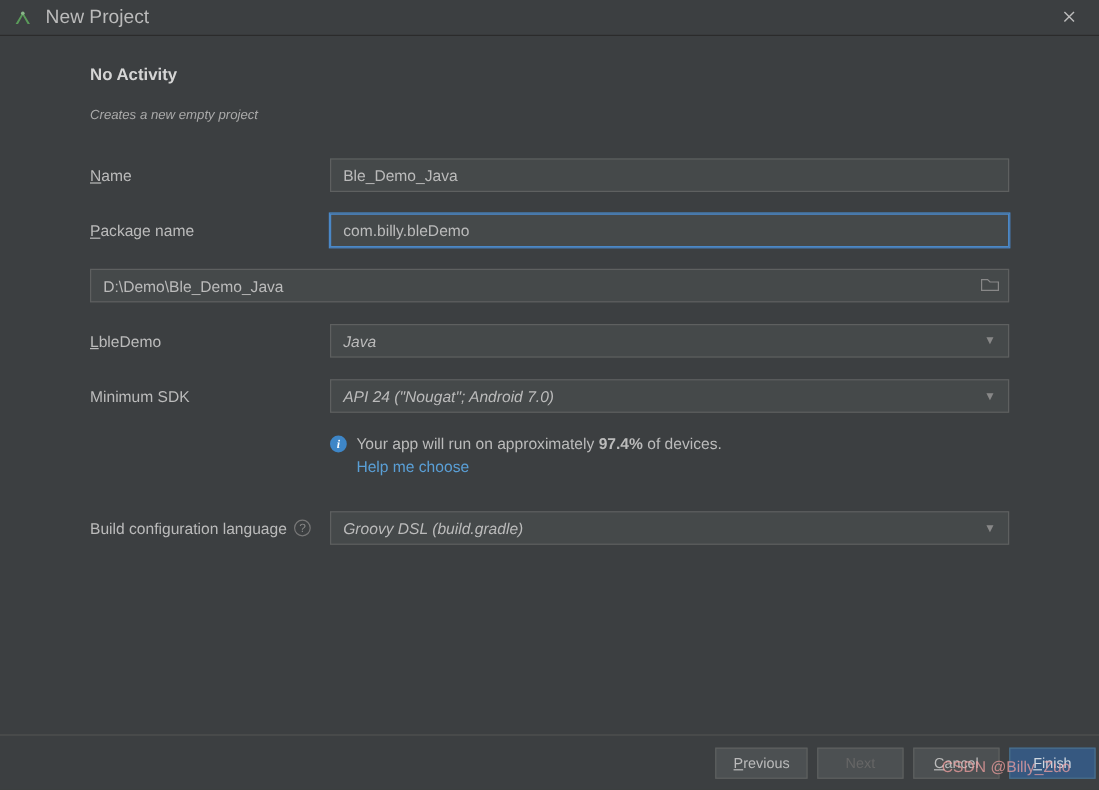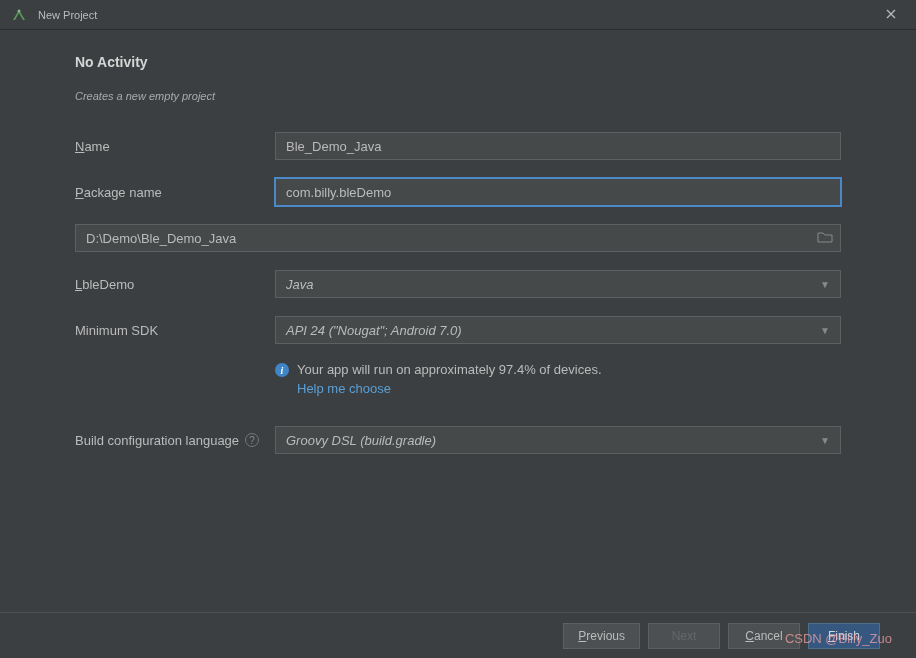--- a/index.html
+++ b/index.html
@@ -28,21 +28,21 @@
     .titlebar .app-icon {
       width: 18px;
       height: 14px;
       margin-right: 10px;
       display: flex;
       align-items: center;
     }
     .titlebar .title {
       flex: 1;
       color: #bbbbbb;
-      font-size: 11px;
+      font-size: 16px;
     }
     .titlebar .close {
       width: 30px;
       text-align: center;
       color: #bbbbbb;
       cursor: pointer;
     }
     .content {
       padding: 24px 75px 0 75px;
     }
@@ -143,41 +143,41 @@
       font-style: italic;
       font-family: Georgia, serif;
       flex-shrink: 0;
       margin-top: 1px;
     }
     .info-text {
       color: #bbbbbb;
       font-size: 13px;
     }
     .info-text .bold {
-      font-weight: normal;
+      font-weight: bold;
     }
     .help-link {
       margin-left: 222px;
       color: #5a9fd6;
       font-size: 13px;
       cursor: pointer;
       margin-bottom: 30px;
       display: inline-block;
     }
     .button-bar {
       position: absolute;
       bottom: 0;
       left: 0;
       right: 0;
       height: 46px;
       border-top: 1px solid #515151;
       display: flex;
       justify-content: flex-end;
       align-items: center;
-      padding: 0 36px;
+      padding: 0 3px;
       gap: 8px;
       background: #3c3f41;
     }
     .btn {
       min-width: 72px;
       height: 26px;
       background: #4c5052;
       border: 1px solid #5e6060;
       color: #bbbbbb;
       font-size: 12px;

